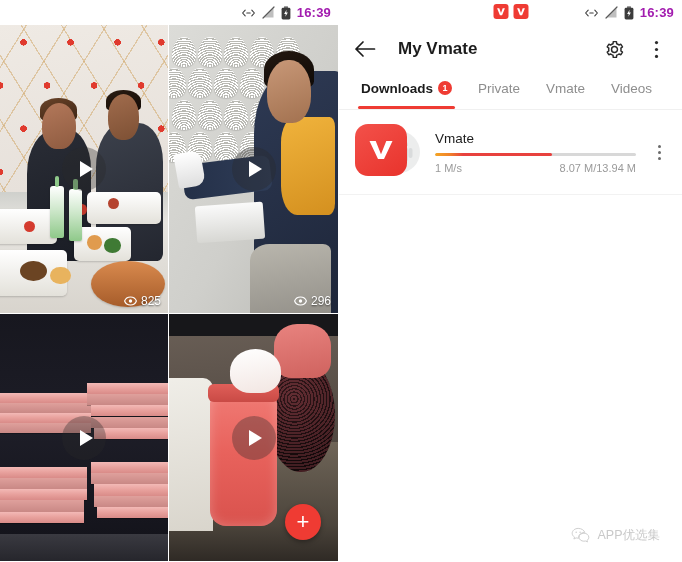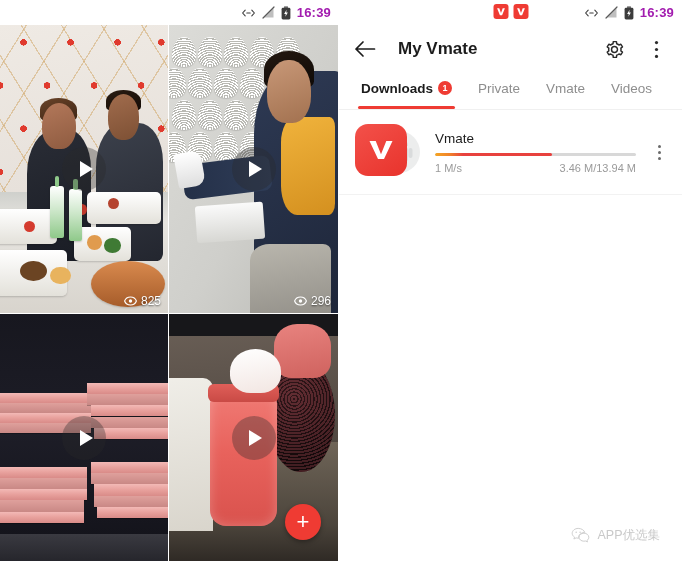--- a/index.html
+++ b/index.html
@@ -662,21 +662,21 @@
           </svg>
         </div>
       </div>
       <div class="dl-info">
         <div class="dl-name">Vmate</div>
         <div class="prog">
           <div class="prog-fill" style="width: 58%;"></div>
         </div>
         <div class="dl-meta">
           <span>1 M/s</span>
-          <span class="right">3.46 M/13.94 M</span>
+          <span class="right">8.07 M/13.94 M</span>
         </div>
       </div>
       <div class="kebab">
         <b></b>
           <b></b>
           <b></b>
       </div>
     </div>
 
     <div class="watermark">

